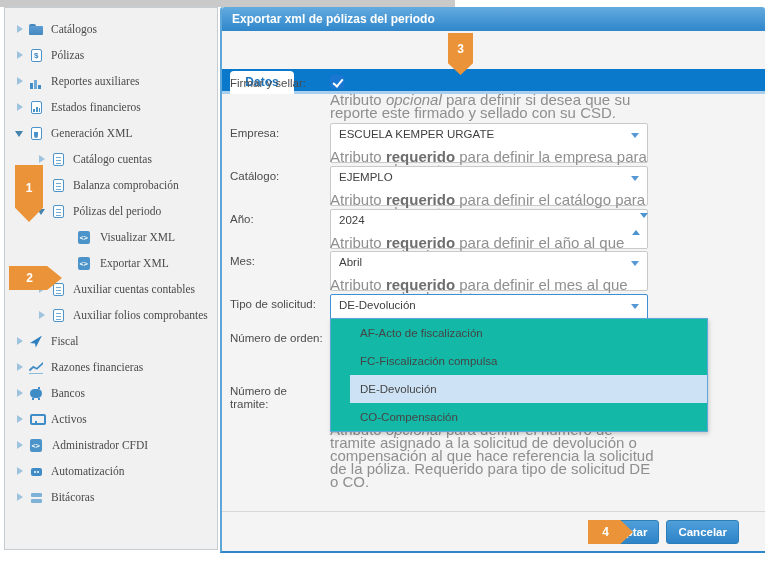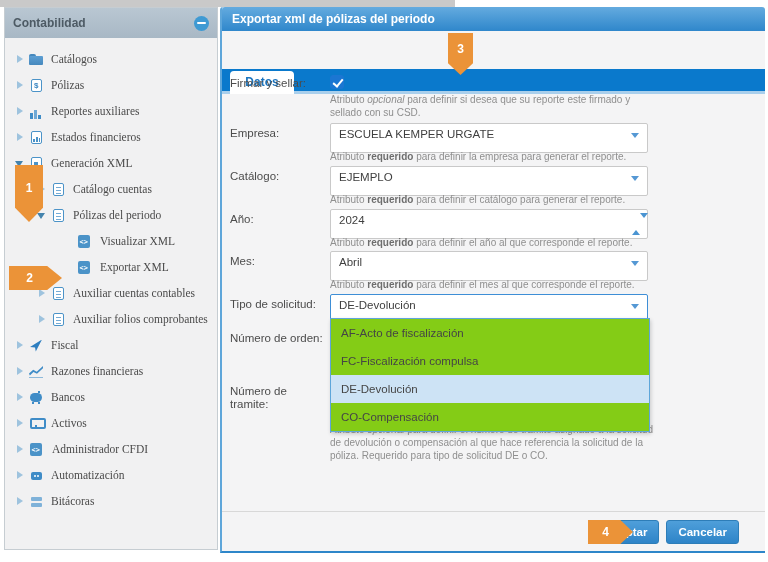--- a/index.html
+++ b/index.html
@@ -68,41 +68,41 @@
               background:linear-gradient(#64abdf,#2f87cb); border-radius:3px 3px 0 0;
               color:#fff; font-weight:bold; font-size:12px; line-height:24px; padding-left:10px; }
   .tabbar { position:absolute; left:0; top:26px; right:0; height:25px; background:#0a79cc;
             border-bottom:3px solid #a9cfec;margin-top:36px; }
   .tab { position:absolute; left:8px; top:2px; width:64px; height:23px; background:#fff;
          border-radius:4px 4px 0 0; color:#1b74be; font-weight:bold; font-size:12px;
          text-align:center; line-height:23px; cursor:pointer; }
 
   .lbl { position:absolute; left:8px; width:96px; font-size:11.5px; color:#4c4c4c; line-height:13px; }
   .lbl-narrow { width:70px; }
-  .help { position:absolute; left:108px; width:324px; font-size:10px; color:#8f8f8f; line-height:13px; }
+  .help { position:absolute; left:108px; width:324px; font-size:15px; color:#8f8f8f; line-height:13px; }
   .help .em-opt { font-style:italic; }
   .help .em-req { font-weight:bold; color:#6e6e6e; }
 
   .cb { position:absolute; left:108px; top:68px; width:14px; height:14px; background:#1b76d2;
         border:1px solid #1b76d2; border-radius:3px; cursor:pointer; }
   .cb::after { content:""; position:absolute; left:4px; top:1px; width:4px; height:8px;
         border:solid #fff; border-width:0 2px 2px 0; transform:rotate(40deg); }
 
-  .combo { position:absolute; left:108px; width:318px; height:30px; background:#fff;
+  .combo { position:absolute; left:108px; width:318px; height:40px; background:#fff;
            border:1px solid #c9c9c9; border-radius:2px; font-size:11.5px; color:#3f3f3f;
            line-height:21px; padding-left:8px; cursor:pointer; }
   .combo.focus { border-color:#3e8ed6; }
   .caret { position:absolute; right:8px; top:9px; width:0; height:0;
            border-top:5px solid #5598d4; border-left:4px solid transparent; border-right:4px solid transparent; }
   .spin { position:absolute; right:6px; top:4px; width:9px; cursor:pointer; }
   .spin .up { width:0; height:0; border-bottom:5px solid #4a94d2; border-left:4px solid transparent; border-right:4px solid transparent; margin-bottom:3px; }
   .spin .dn { width:0; height:0; border-top:5px solid #4a94d2; border-left:4px solid transparent; border-right:4px solid transparent; }
 
-  .ddlist { position:absolute; left:108px; top:311px; width:320px; background:#84cc16;
-            border:1px solid #5ea6da; box-shadow:1px 2px 4px rgba(0,0,0,.18); z-index:5; }
+  .ddlist { position:absolute; left:108px; top:311px; width:378px; background:#14b8a6;
+            border:1px solid #5ea6da; box-shadow:1px 2px 4px rgba(0,0,0,.18); z-index:5;padding-left:19px; }
   .dd-opt { height:28px; line-height:28px; padding-left:10px; font-size:11.5px; color:#454545; cursor:pointer; }
   .dd-opt.sel { background:#cde3f5; }
 
   .footer { position:absolute; left:0; right:0; bottom:0; height:40px; border-top:1px solid #d8d8d8;
             display:flex; align-items:center; justify-content:flex-end; padding-right:26px; gap:7px; }
   .btn { background:linear-gradient(#4f9fda,#2e84c8); border:1px solid #2d7db8; border-radius:3px;
          color:#fff; font-weight:bold; font-size:11.5px; padding:5px 11px; cursor:pointer;
          font-family:"Liberation Sans",sans-serif; }
 
   
@@ -118,24 +118,20 @@
         clip-path:polygon(0 0,72% 0,100% 50%,72% 100%,0 100%); }
 </style>
 </head>
 <body>
 
 <div id="stage">
 
   <div class="topstrip"></div>
 
   <div class="sidebar">
-    <div class="sb-header">
-      <span class="sb-title">Contabilidad</span>
-      <span class="sb-min"></span>
-    </div>
     <div class="tree">
         <div class="trow lvl1">
           <span class="exp exp-closed"></span>
           <span class="ic ic-folder"></span>
           <span class="tlabel">Catálogos</span>
         </div>
         <div class="trow lvl1">
           <span class="exp exp-closed"></span>
           <span class="ic ic-doc-dollar"></span>
           <span class="tlabel">Pólizas</span>
@@ -152,20 +148,25 @@
         </div>
         <div class="trow lvl1">
           <span class="exp exp-open"></span>
           <span class="ic ic-doc"></span>
           <span class="tlabel">Generación XML</span>
         </div>
         <div class="trow lvl2">
           <span class="exp exp-closed"></span>
           <span class="ic ic-doc-lines"></span>
           <span class="tlabel">Catálogo cuentas</span>
+        </div>
+        <div class="trow lvl2">
+          <span class="exp exp-none"></span>
+          <span class="ic ic-doc-lines"></span>
+          <span class="tlabel">Balanza comprobación</span>
         </div>
         <div class="trow lvl2">
           <span class="exp exp-open"></span>
           <span class="ic ic-doc-lines"></span>
           <span class="tlabel">Pólizas del periodo</span>
         </div>
         <div class="trow lvl3">
           <span class="exp exp-none"></span>
           <span class="ic ic-code"></span>
           <span class="tlabel">Visualizar XML</span>

